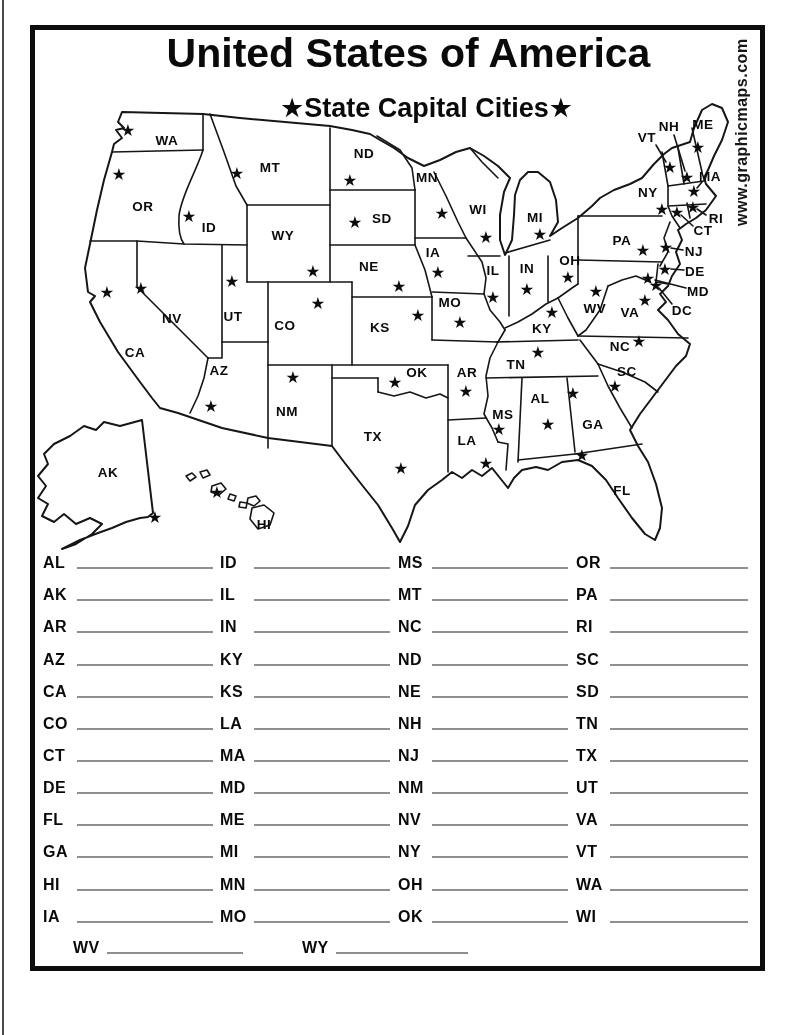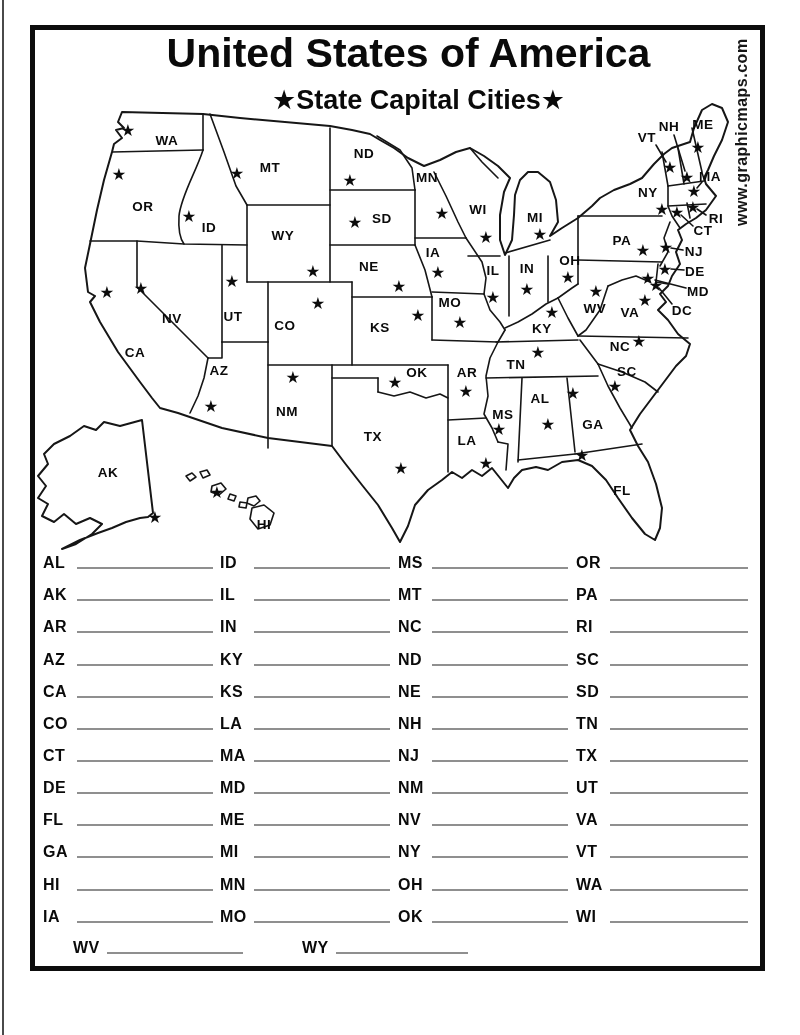--- a/index.html
+++ b/index.html
@@ -7,21 +7,21 @@
     width:800px;height:1035px;position:relative;background:#ffffff;
     font-family:"Liberation Sans","DejaVu Sans",sans-serif;color:#0b0b0b;
     overflow:hidden;
   }
   .scanline{position:absolute;left:2px;top:0;width:2px;height:1035px;background:#4a4a4a;}
   .frame{position:absolute;left:30px;top:25px;width:735px;height:946px;
     border:5px solid #0d0d0d;box-sizing:border-box;background:#fff;}
   .title{position:absolute;left:30px;top:30px;width:735px;margin:0;
     text-align:center;padding-left:22px;box-sizing:border-box;
     font-size:41px;font-weight:700;letter-spacing:0px;color:#0a0a0a;}
-  .subtitle{position:absolute;left:30px;top:80px;width:735px;margin:4px;
+  .subtitle{position:absolute;left:30px;top:80px;width:735px;margin:12px;
     text-align:center;padding-left:34px;box-sizing:border-box;
     font-size:27px;font-weight:700;color:#0a0a0a;}
   .watermark{position:absolute;left:731px;top:34px;height:192px;width:22px;
     writing-mode:vertical-rl;transform:rotate(180deg);
     font-size:16px;font-weight:700;letter-spacing:.5px;color:#161616;
     display:flex;align-items:center;justify-content:flex-start;white-space:nowrap;}
   svg.map{position:absolute;left:0;top:0;}
   .b{fill:none;stroke:#161616;stroke-width:1.6;stroke-linejoin:round;stroke-linecap:round;}
   .o{fill:none;stroke:#161616;stroke-width:2;stroke-linejoin:round;stroke-linecap:round;}
   .st-label{font-family:"Liberation Sans","DejaVu Sans",sans-serif;

